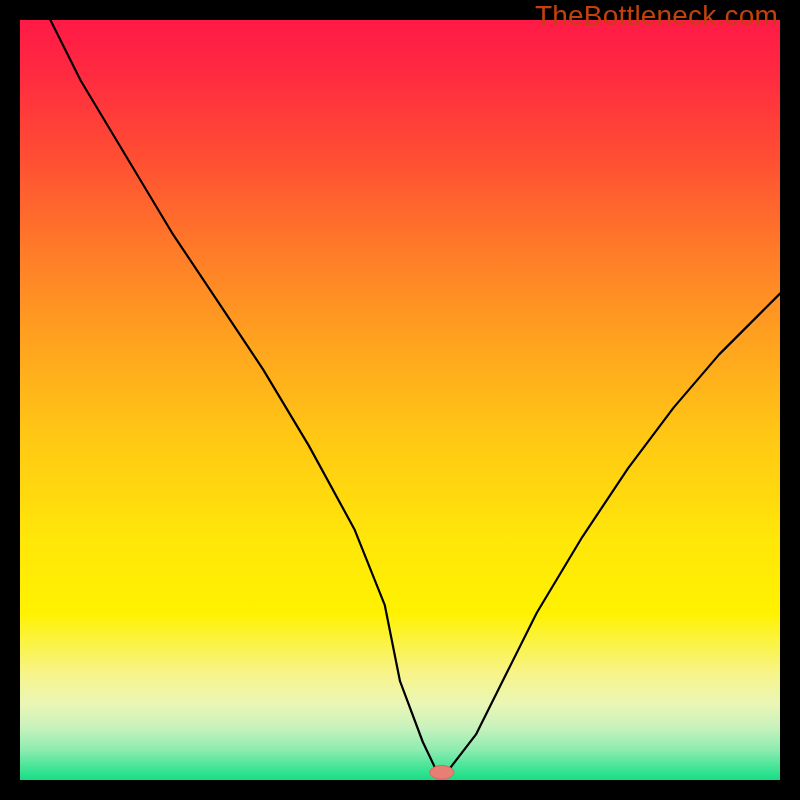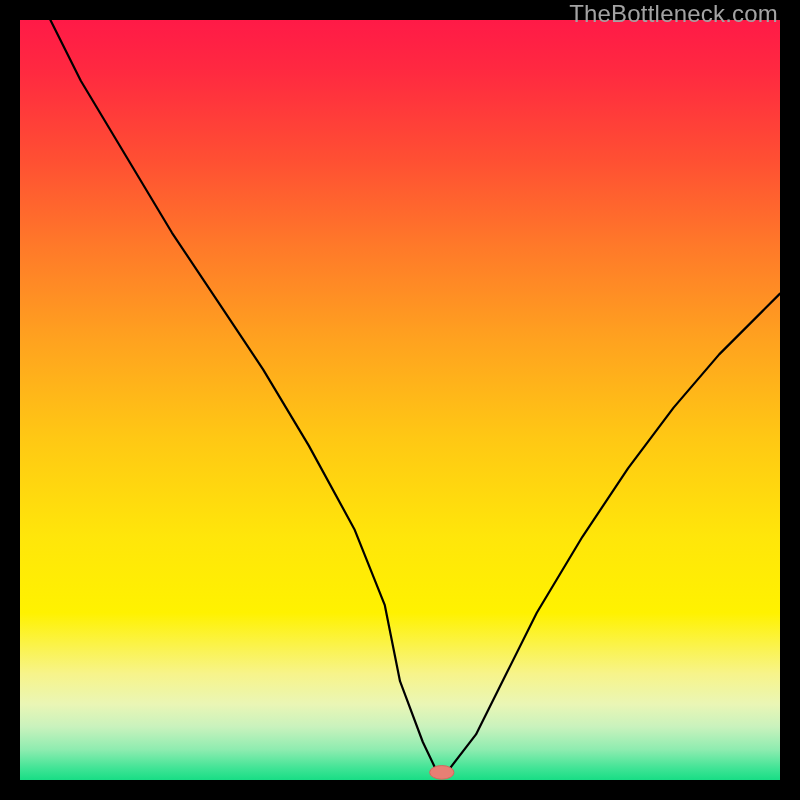--- a/index.html
+++ b/index.html
@@ -22,22 +22,22 @@
     left: 20px;
     top: 20px;
     width: 760px;
     height: 760px;
     overflow: hidden;
   }
   .watermark {
     position: absolute;
     top: 0px;
     right: 22px;
-    color: #a3a3a3;
-    font-size: 24px;
+    color: #c2410c;
+    font-size: 28px;
     font-weight: 500;
     letter-spacing: 0.2px;
     z-index: 10;
   }
   svg {
     display: block;
   }
 </style>
 </head>
 <body>

